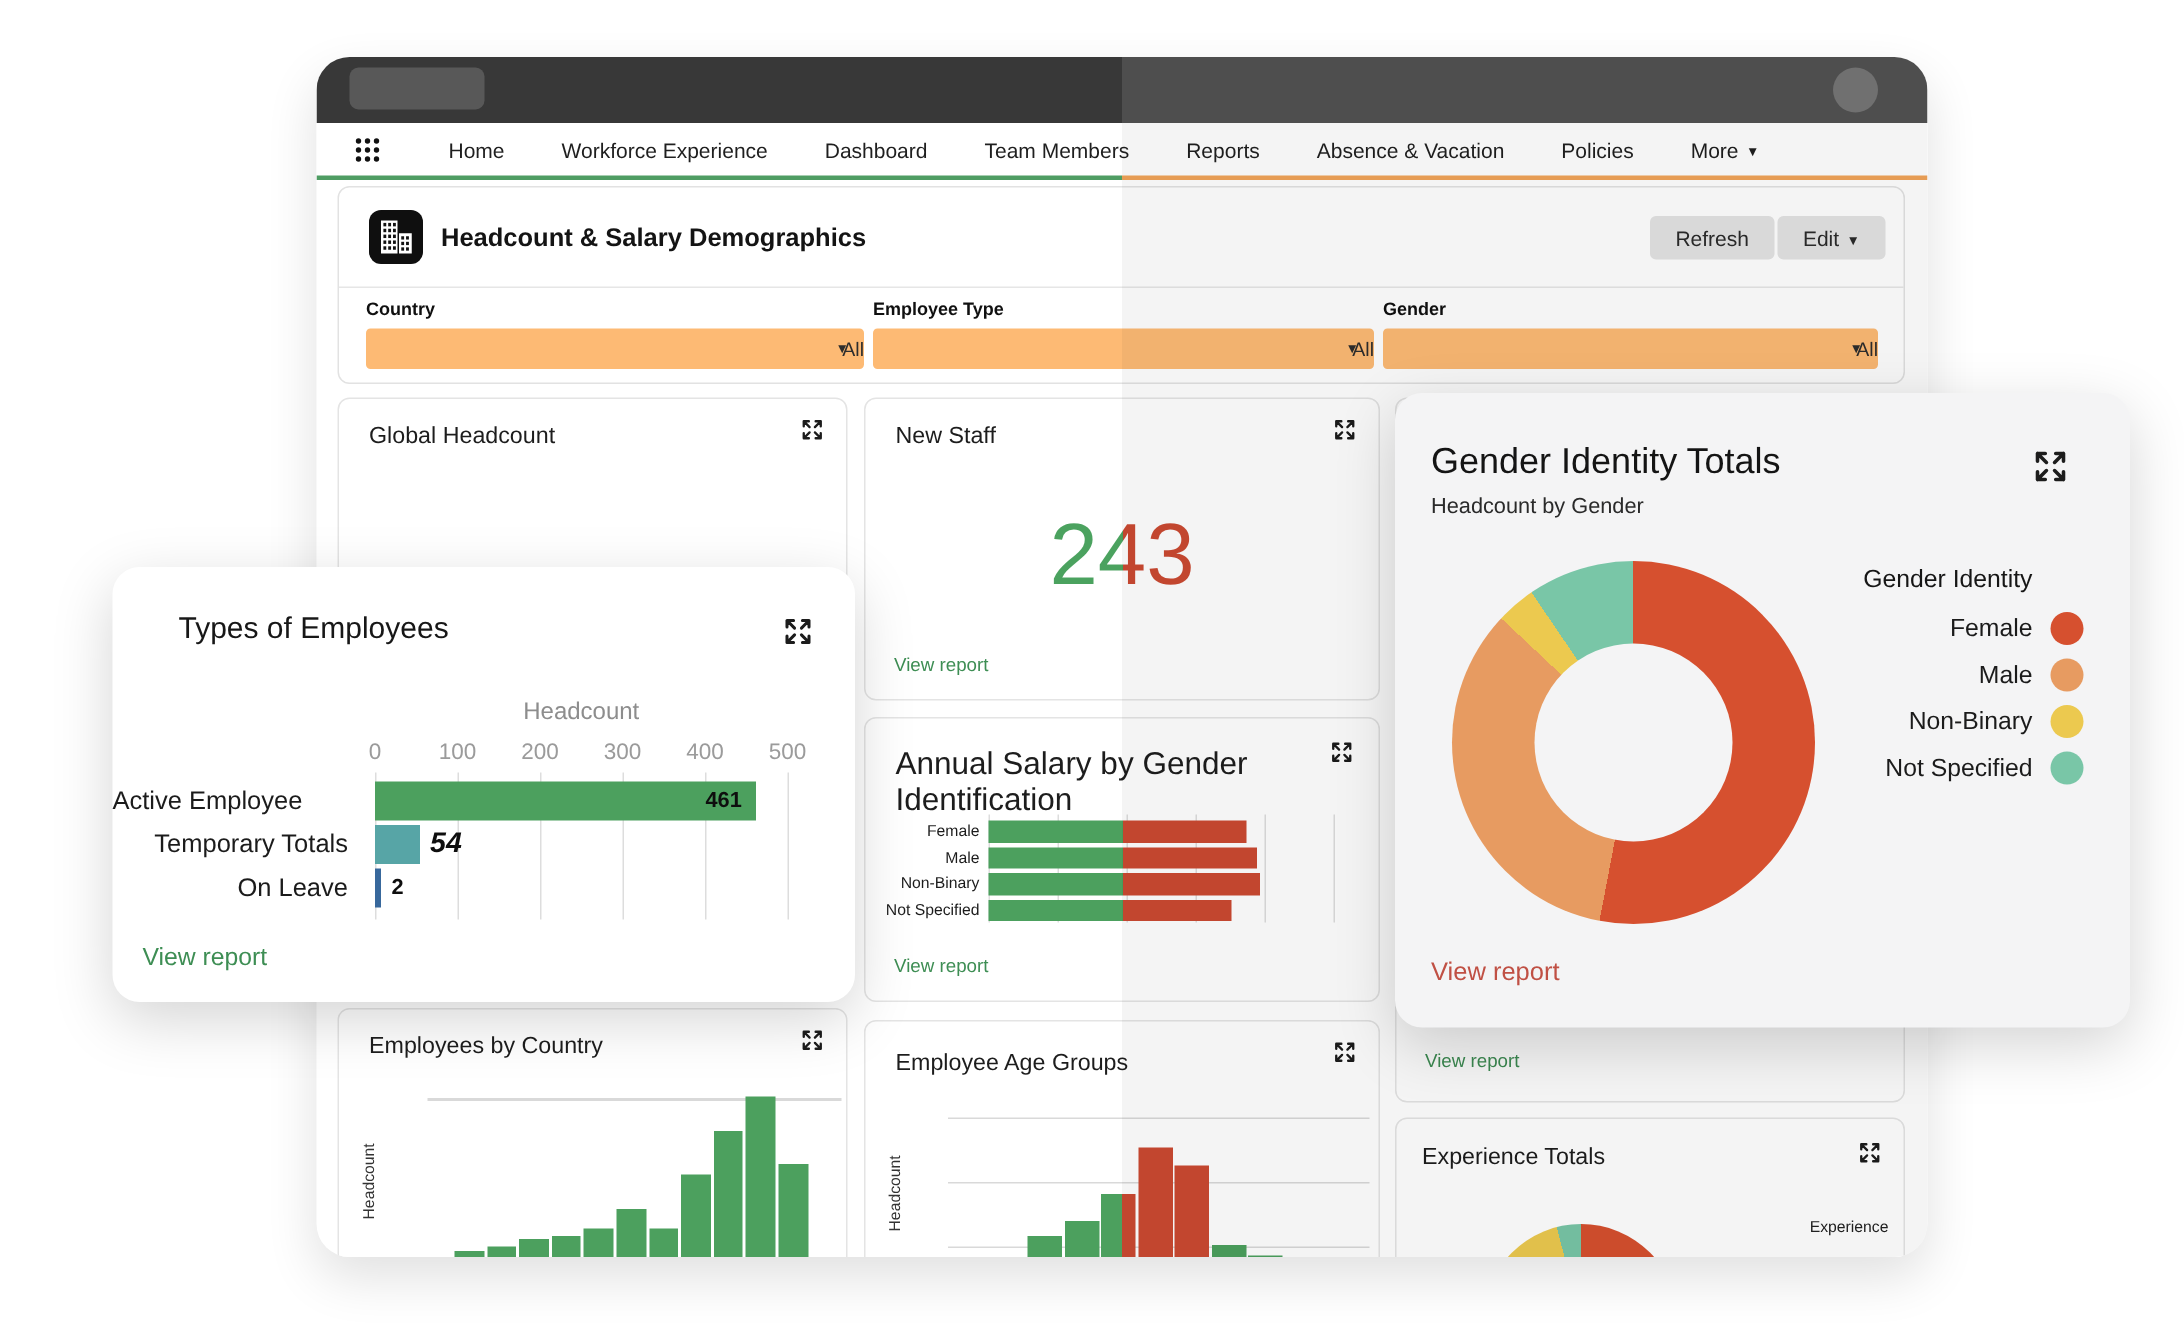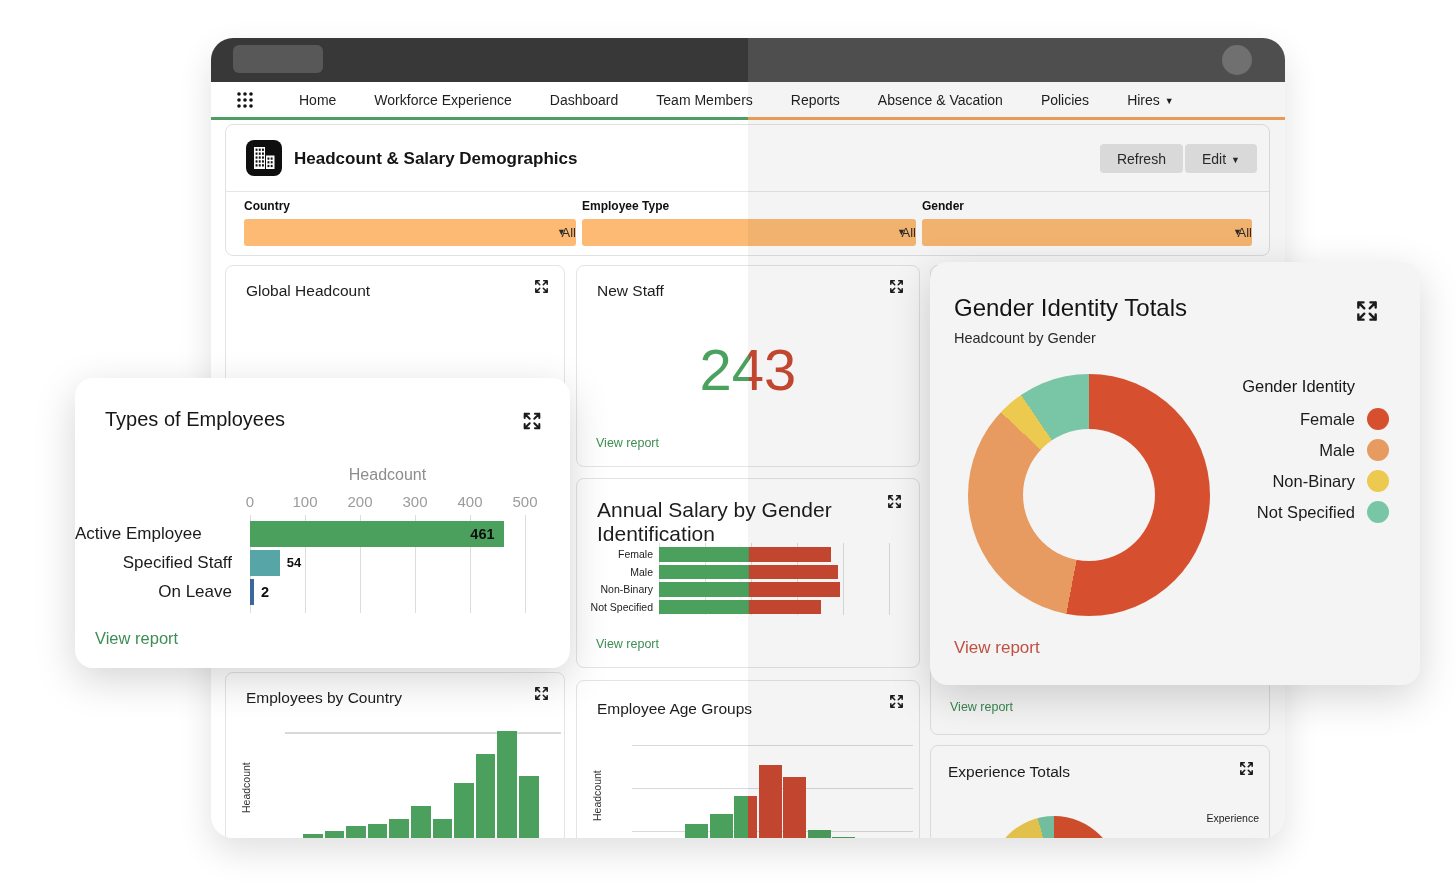--- a/index.html
+++ b/index.html
@@ -72,21 +72,21 @@
 
   #card-generations { left:719px; top:707px; width:340px; height:140px; }
   #gen-legend-title { position:absolute; right:10px; top:66px; font-size:10.5px; color:#222; }
   #gen-legend-box { position:absolute; left:158px; top:84px; width:178px; height:40px; background:#fff; border-radius:8px; }
   #gen-pie { position:absolute; left:58px; top:70px; width:130px; height:130px; border-radius:50%; }
 
   
   .overlay-card { position:absolute; border-radius:18px; z-index:20;
     box-shadow:0 12px 40px rgba(0,0,0,.17); }
   #ov-types { left:75px; top:378px; width:495px; height:290px; background:#fff; }
-  #ov-types .ov-title { position:absolute; left:30px; top:30px; font-size:20px; color:#171717; }
+  #ov-types .ov-title { position:absolute; left:44px; top:30px; font-size:20px; color:#171717; }
   #ov-types .expand { right:27px; top:32px; width:22px; height:22px; }
   #types-axis-title { position:absolute; left:175px; top:88px; width:275px; text-align:center;
     font-size:16px; color:#8d8d8d; }
   #types-plot { position:absolute; left:0; top:0; width:495px; height:290px; }
   #ov-types .view-report { left:20px; bottom:20px; font-size:16.5px; }
 
   #ov-gender { left:930px; top:262px; width:490px; height:423px; background:#f4f4f5; }
   #ov-gender .ov-title { position:absolute; left:24px; top:32px; font-size:24px; color:#141414; }
   #ov-gender .ov-sub { position:absolute; left:24px; top:68px; font-size:14.5px; color:#2a2a2a; }
   #ov-gender .expand { right:40px; top:36px; width:26px; height:26px; }
@@ -123,21 +123,21 @@
             <circle cx="10" cy="16" r="1.8" fill="#111"></circle>
             <circle cx="16" cy="16" r="1.8" fill="#111"></circle>
           </svg></span>
       <span class="nav-item">Home</span>
       <span class="nav-item">Workforce Experience</span>
       <span class="nav-item">Dashboard</span>
       <span class="nav-item">Team Members</span>
       <span class="nav-item">Reports</span>
       <span class="nav-item">Absence &amp; Vacation</span>
       <span class="nav-item">Policies</span>
-      <span class="nav-item"><span>Hires</span><span class="caret">▼</span></span>
+      <span class="nav-item"><span>More</span><span class="caret">▼</span></span>
     </div>
     <div id="nav-underline"></div>
 
     <div id="hdr-panel">
       <div id="hdr-row">
         <span id="hdr-icon"><svg viewBox="0 0 36 36" width="36" height="36">
               <rect width="36" height="36" rx="8" fill="#0f0f0f"></rect>
               <rect x="8" y="7" width="11" height="22" fill="#fff"></rect>
               <rect x="9.6" y="8.6" width="1.9" height="2.3" fill="#111"></rect>
               <rect x="12.8" y="8.6" width="1.9" height="2.3" fill="#111"></rect>
@@ -298,23 +298,23 @@
         <div style="position: absolute; left: 285px; top: 137px; width: 1px; height: 98px; background: rgb(221, 221, 221);"></div>
         <div style="position: absolute; left: 320px; top: 115px; width: 40px; text-align: center; font-size: 15px; color: rgb(155, 155, 155);">300</div>
         <div style="position: absolute; left: 340px; top: 137px; width: 1px; height: 98px; background: rgb(221, 221, 221);"></div>
         <div style="position: absolute; left: 375px; top: 115px; width: 40px; text-align: center; font-size: 15px; color: rgb(155, 155, 155);">400</div>
         <div style="position: absolute; left: 395px; top: 137px; width: 1px; height: 98px; background: rgb(221, 221, 221);"></div>
         <div style="position: absolute; left: 430px; top: 115px; width: 40px; text-align: center; font-size: 15px; color: rgb(155, 155, 155);">500</div>
         <div style="position: absolute; left: 450px; top: 137px; width: 1px; height: 98px; background: rgb(221, 221, 221);"></div>
         <div style="position: absolute; left: 0px; top: 143px; width: 157px; height: 26px; line-height: 26px; font-size: 17px; color: rgb(27, 27, 27);">Active Employee</div>
         <div style="position: absolute; left: 175px; top: 143px; width: 253.55px; height: 26px; background: rgb(76, 160, 94); z-index: 2;"></div>
         <div style="position: absolute; left: 175px; top: 143px; width: 244.55px; height: 26px; line-height: 26px; text-align: right; font-size: 14.5px; font-weight: 700; color: rgb(14, 14, 14); z-index: 3;">461</div>
-        <div style="position: absolute; left: 0px; top: 172px; width: 157px; height: 26px; line-height: 26px; text-align: right; font-size: 17px; color: rgb(27, 27, 27);">Specified Staff</div>
+        <div style="position: absolute; left: 0px; top: 172px; width: 157px; height: 26px; line-height: 26px; text-align: right; font-size: 17px; color: rgb(27, 27, 27);">Temporary Totals</div>
         <div style="position: absolute; left: 175px; top: 172px; width: 29.7px; height: 26px; background: rgb(87, 165, 166); z-index: 2;"></div>
-        <div style="position: absolute; left: 211.7px; top: 172px; height: 26px; line-height: 26px; font-size: 13px; font-weight: 700; color: rgb(14, 14, 14); z-index: 3;">54</div>
+        <div style="position: absolute; left: 211.7px; top: 172px; height: 26px; line-height: 26px; font-size: 19px; font-weight: 700; color: rgb(14, 14, 14); z-index: 3; font-style: italic;">54</div>
         <div style="position: absolute; left: 0px; top: 201px; width: 157px; height: 26px; line-height: 26px; text-align: right; font-size: 17px; color: rgb(27, 27, 27);">On Leave</div>
         <div style="position: absolute; left: 175px; top: 201px; width: 4px; height: 26px; background: rgb(56, 104, 156); z-index: 2;"></div>
         <div style="position: absolute; left: 186px; top: 201px; height: 26px; line-height: 26px; font-size: 14.5px; font-weight: 700; color: rgb(14, 14, 14); z-index: 3;">2</div>
       </div>
     <span class="view-report">View report</span>
   </div>
 
   <div class="overlay-card" id="ov-gender">
     <div class="ov-title">Gender Identity Totals</div>
     <div class="ov-sub">Headcount by Gender</div>

